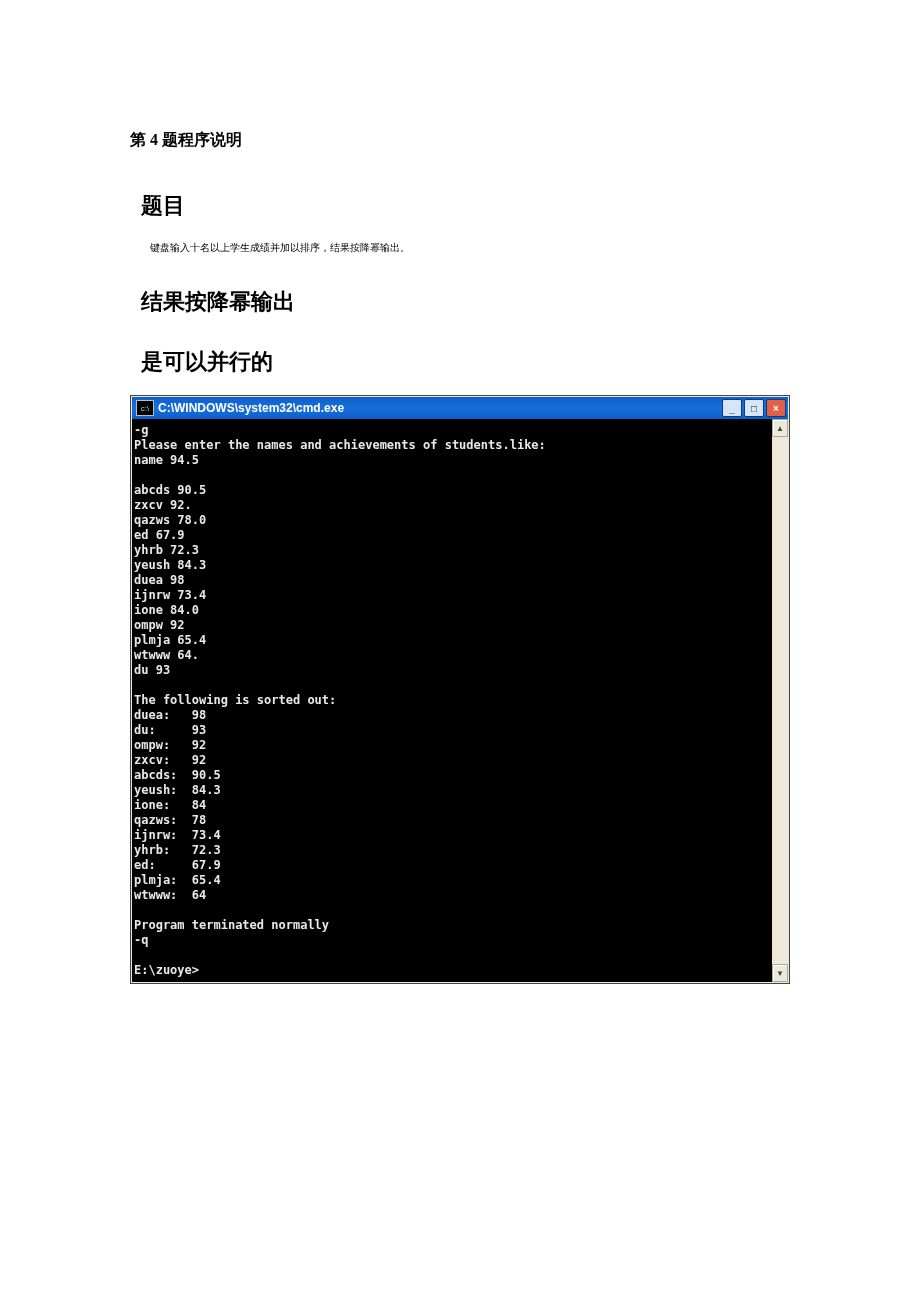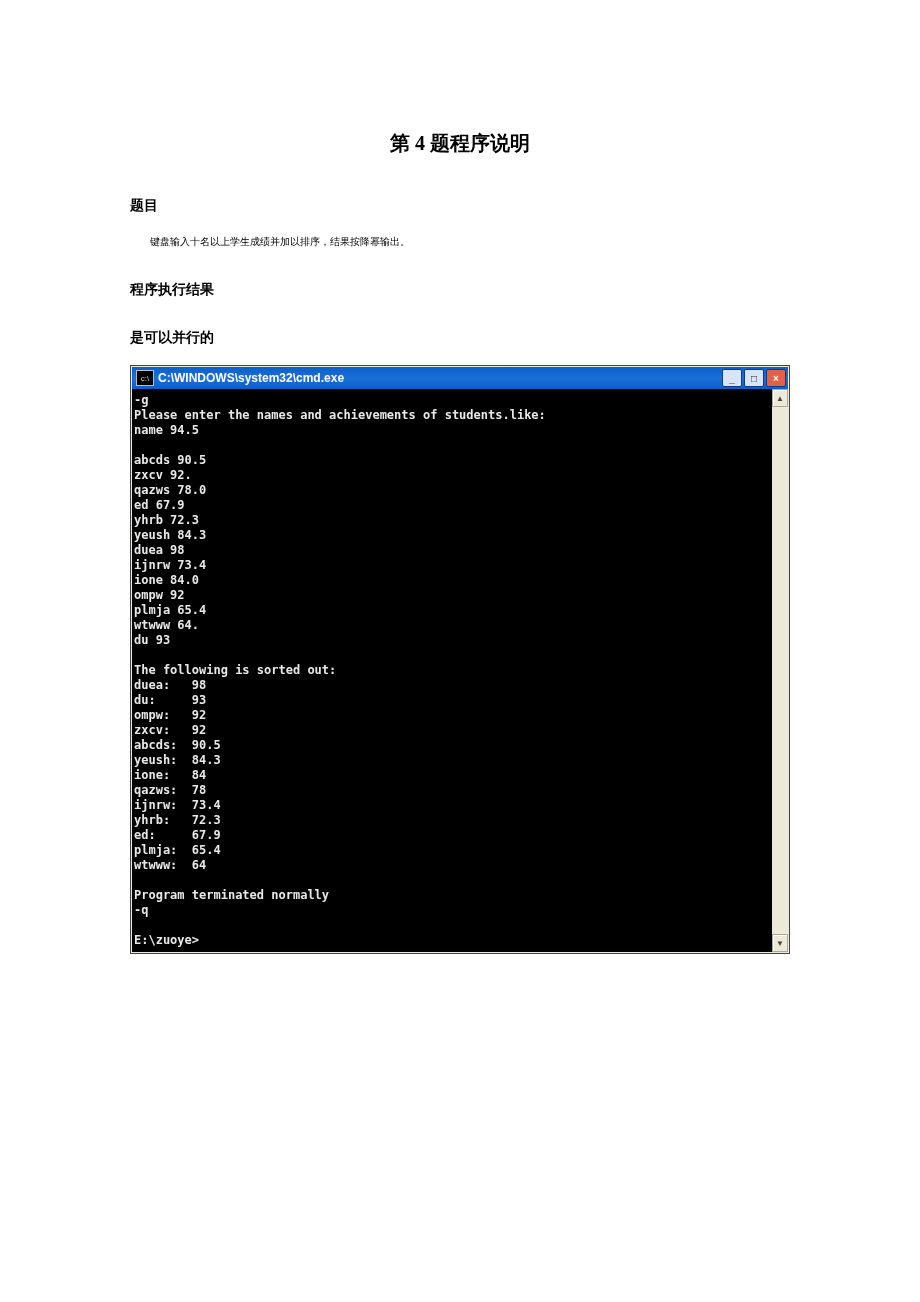--- a/index.html
+++ b/index.html
@@ -6,29 +6,28 @@
       margin: 0;
       padding: 0;
       background: #fff;
       font-family: "SimSun", "宋体", serif;
       width: 920px;
     }
     .page {
       padding: 130px 130px 60px 130px;
     }
     h1.title {
-      font-size: 20px;
+      font-size: 16px;
       font-weight: bold;
-      text-align: center;
       margin: 0 0 40px 0;
     }
     h2 {
-      font-size: 14px;
+      font-size: 22px;
       font-weight: bold;
-      margin: 30px 0 18px 0;
+      margin: 30px 0 18px 11px;
     }
     p.body {
       font-size: 10px;
       line-height: 1.8;
       margin: 0 0 14px 0;
       text-indent: 2em;
     }
     .terminal-frame {
       border: 1px solid #444;
       margin-top: 10px;
@@ -117,21 +116,21 @@
   </style>
 </head>
 <body>
 
 <div class="page">
   <h1 class="title">第 4 题程序说明</h1>
 
   <h2>题目</h2>
   <p class="body">键盘输入十名以上学生成绩并加以排序，结果按降幂输出。</p>
 
-  <h2>程序执行结果</h2>
+  <h2>结果按降幂输出</h2>
 
   <h2>是可以并行的</h2>
 
   <div class="terminal-frame">
     <div class="titlebar">
       <div class="icon">c:\</div>
       <div class="title-text">C:\WINDOWS\system32\cmd.exe</div>
       <div class="win-btn">_</div>
       <div class="win-btn">□</div>
       <div class="win-btn close">×</div>

